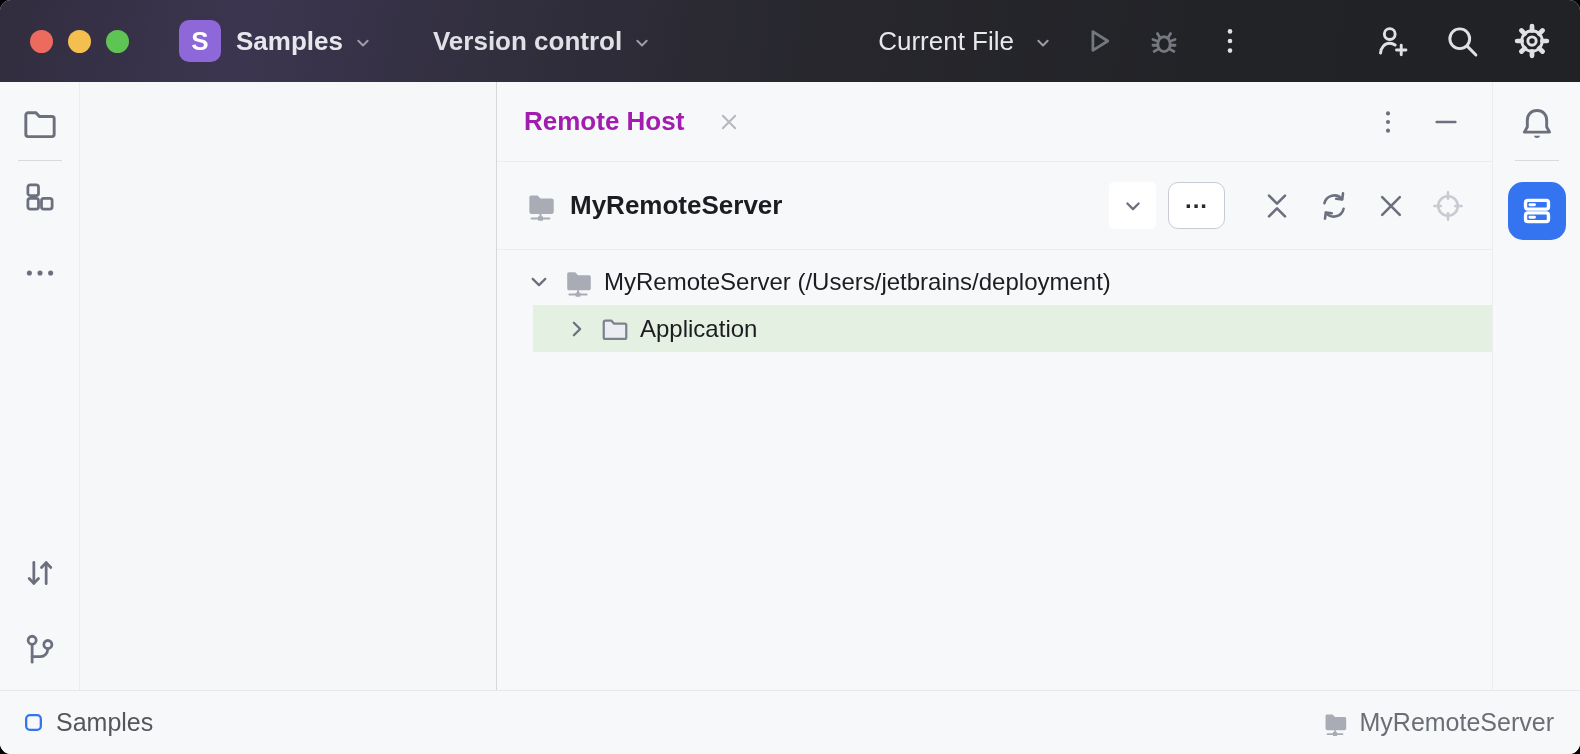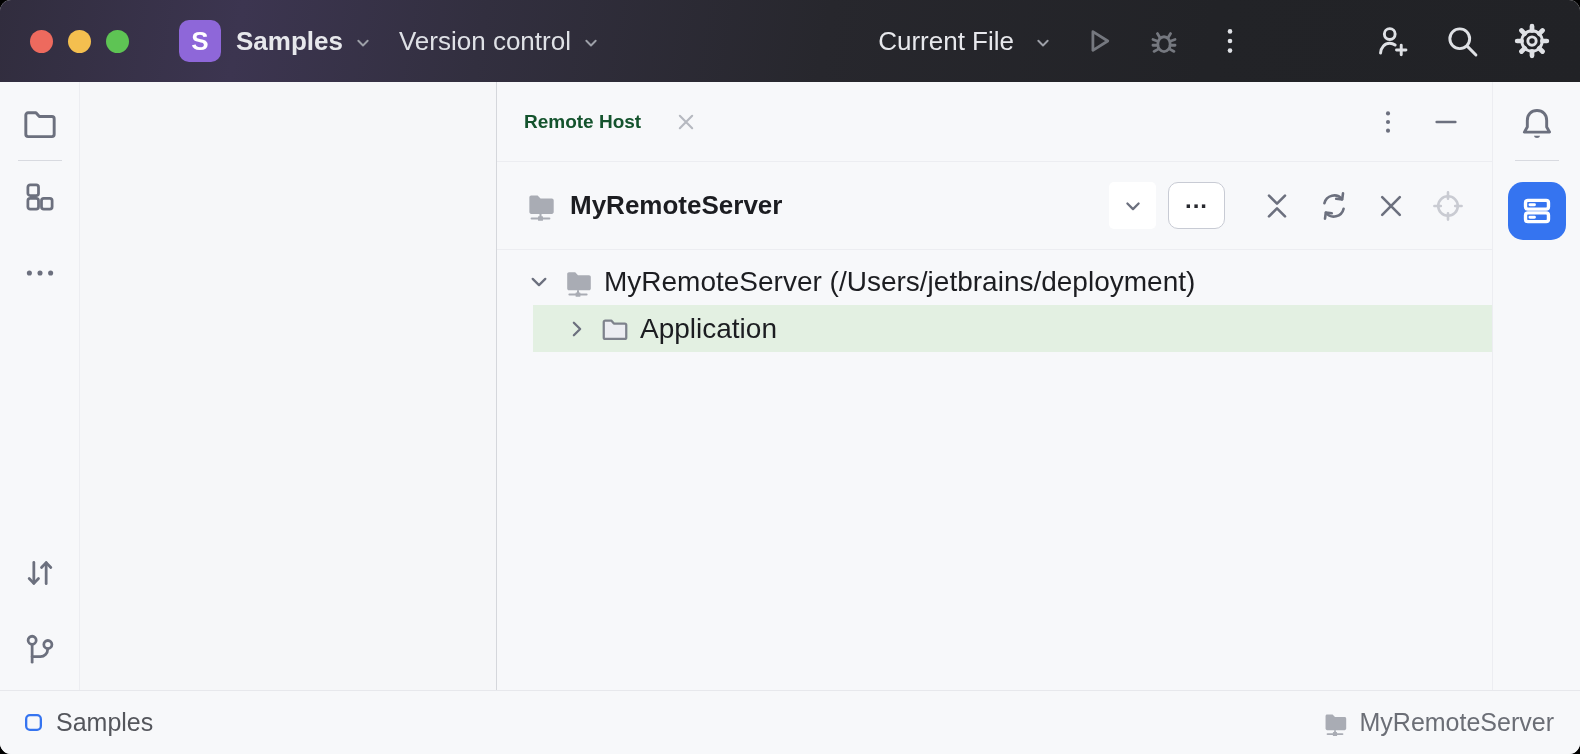--- a/index.html
+++ b/index.html
@@ -28,21 +28,21 @@
   .light{width:23px;height:23px;border-radius:50%;display:inline-block;cursor:default;}
   .light.red{background:var(--traffic_red);}
   .light.yellow{background:var(--traffic_yellow);}
   .light.green{background:var(--traffic_green);}
   .badge{width:42px;height:42px;margin-left:50px;border-radius:10px;background:var(--badge_purple);
     color:#fff;font-size:26px;font-weight:700;display:flex;align-items:center;justify-content:center;}
   .tb-menu{display:flex;align-items:center;gap:9px;background:none;border:none;cursor:pointer;
     color:#E7E8EC;font-size:26px;font-family:inherit;}
   .tb-menu .chev{color:#9DA0A8;margin-top:3px;}
   .tb-menu.project{margin-left:15px;font-weight:600;}
-  .tb-menu.vcs{margin-left:25px;font-weight:400;color:#DFE1E6;}
+  .tb-menu.vcs{margin-left:59px;font-weight:700;color:#DFE1E6;}
   .tb-center{margin-left:auto;display:flex;align-items:center;}
   .tb-right{display:flex;align-items:center;gap:26px;margin-left:118px;}
   .icon-btn{background:none;border:none;cursor:pointer;width:44px;height:44px;display:flex;align-items:center;justify-content:center;border-radius:8px;padding:0;}
   .icon-btn svg{display:block;}
   .runcfg{gap:18px;}
   .tb-center .icon-btn{margin-left:22px;}
 
   
   .main{flex:1;display:flex;min-height:0;background:var(--panel_bg);}
   .strip{display:flex;flex-direction:column;align-items:center;flex:0 0 auto;background:var(--panel_bg);}
@@ -53,34 +53,34 @@
   .strip .gap{margin-top:30px;}
   .strip .spacer{margin-top:auto;}
   .tw-btn-active{width:58px;height:58px;border-radius:15px;background:var(--accent_blue);border:none;cursor:pointer;
     display:flex;align-items:center;justify-content:center;margin-top:8px;}
 
   .project-panel{width:416px;flex:0 0 416px;background:#F6F7F9;}
 
   
   .toolwindow{flex:1;display:flex;flex-direction:column;border-left:1px solid var(--border_strong);background:var(--panel_bg);min-width:0;}
   .tw-header{height:80px;flex:0 0 80px;display:flex;align-items:center;padding:0 24px 0 27px;border-bottom:1px solid var(--border_light);}
-  .tw-title{font-size:19px;font-weight:700;color:#14532d;}
+  .tw-title{font-size:26px;font-weight:700;color:#a21caf;}
   .tab-close{margin-left:28px;width:34px;height:34px;}
   .tw-header .right{margin-left:auto;display:flex;align-items:center;gap:14px;}
   .tw-toolbar{height:88px;flex:0 0 88px;display:flex;align-items:center;padding:0 22px 0 27px;border-bottom:1px solid var(--border_light);}
   .tw-toolbar .server-name{font-size:26px;font-weight:700;color:var(--text_dark);margin-left:13px;}
   .tw-toolbar .right{margin-left:auto;display:flex;align-items:center;}
   .btn-white-sq{width:47px;height:47px;background:#fff;border:none;border-radius:5px;cursor:pointer;display:flex;align-items:center;justify-content:center;}
   .btn-more{width:57px;height:47px;background:#fff;border:1.5px solid #C8CBD4;border-radius:10px;cursor:pointer;margin-left:12px;
     font-size:24px;font-weight:700;color:#27282E;letter-spacing:1px;line-height:20px;display:flex;align-items:center;justify-content:center;padding-bottom:12px;font-family:inherit;}
   .tw-toolbar .icon-btn{margin-left:13px;}
   .tw-toolbar .icon-btn.first{margin-left:30px;}
 
   .tw-tree{flex:1;padding-top:8px;overflow:hidden;}
-  .tree-row{height:47px;display:flex;align-items:center;font-size:28px;color:var(--text_dark);cursor:default;}
+  .tree-row{height:47px;display:flex;align-items:center;font-size:24px;color:var(--text_dark);cursor:default;}
   .tree-row .twisty{width:34px;height:34px;display:flex;align-items:center;justify-content:center;cursor:pointer;}
   .tree-row.root{padding-left:25px;}
   .tree-row.child{padding-left:27px;background:var(--selection_green);margin-left:36px;}
   .tree-row .node-icon{margin:0 10px 0 6px;display:flex;}
   .tree-label{white-space:nowrap;}
 
   
   .statusbar{height:64px;flex:0 0 64px;display:flex;align-items:center;background:var(--panel_bg);
     border-top:1px solid #E7E8EC;padding:0 26px 0 22px;font-size:25px;color:#54565C;}
   .statusbar .left,.statusbar .right{display:flex;align-items:center;gap:11px;}

